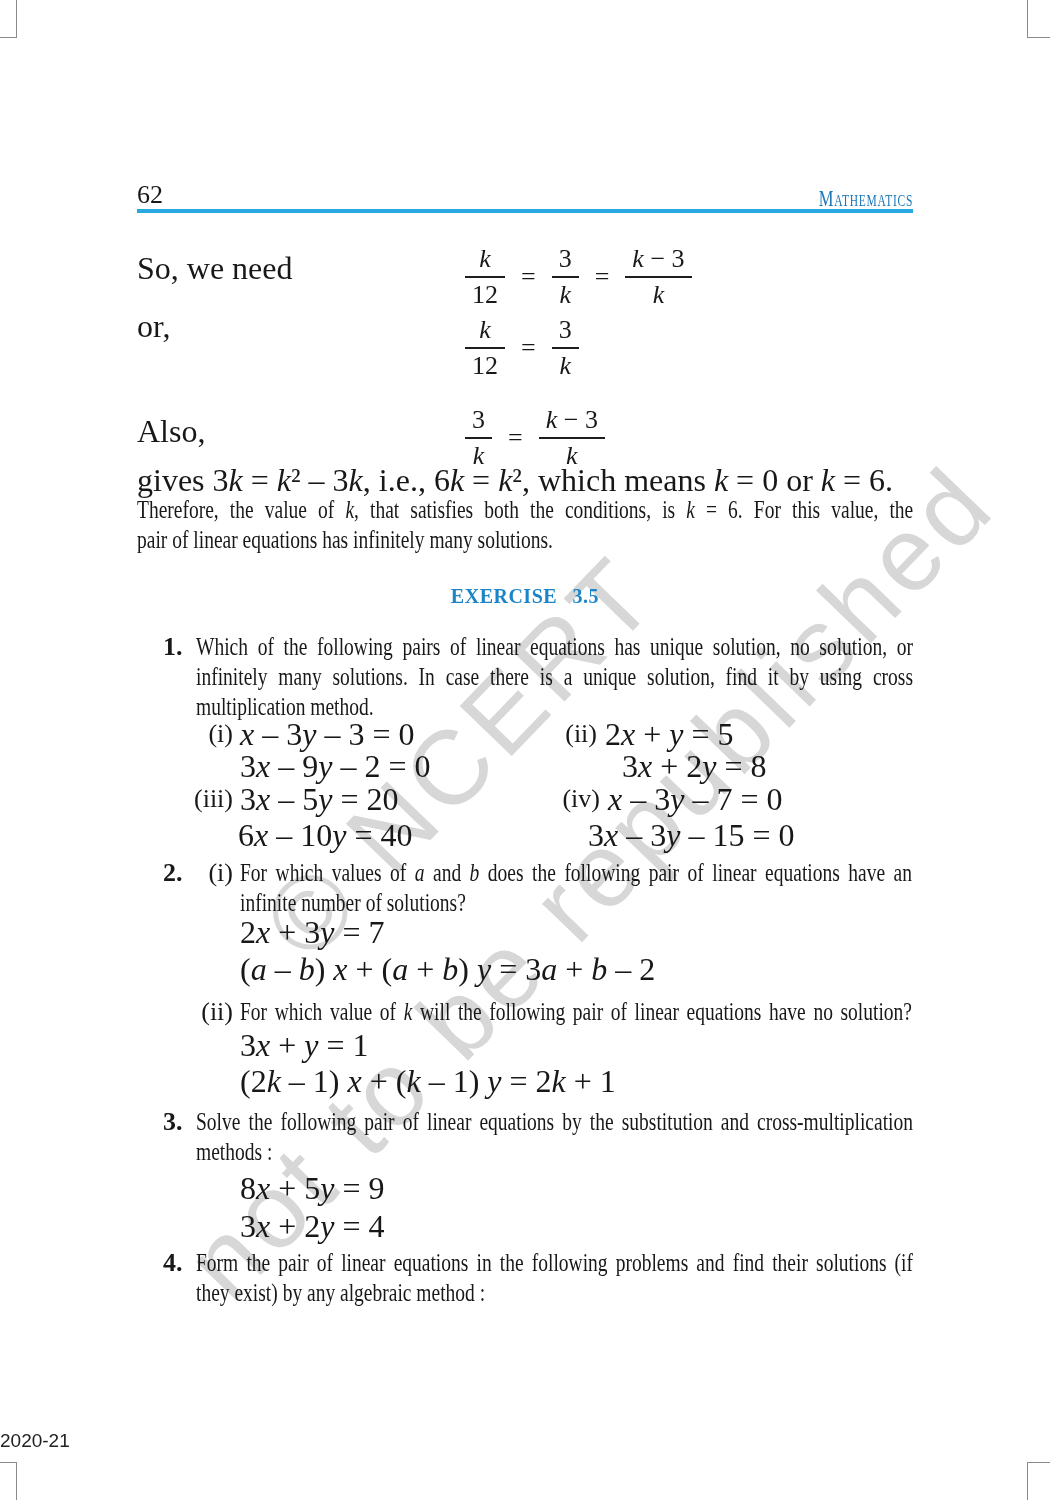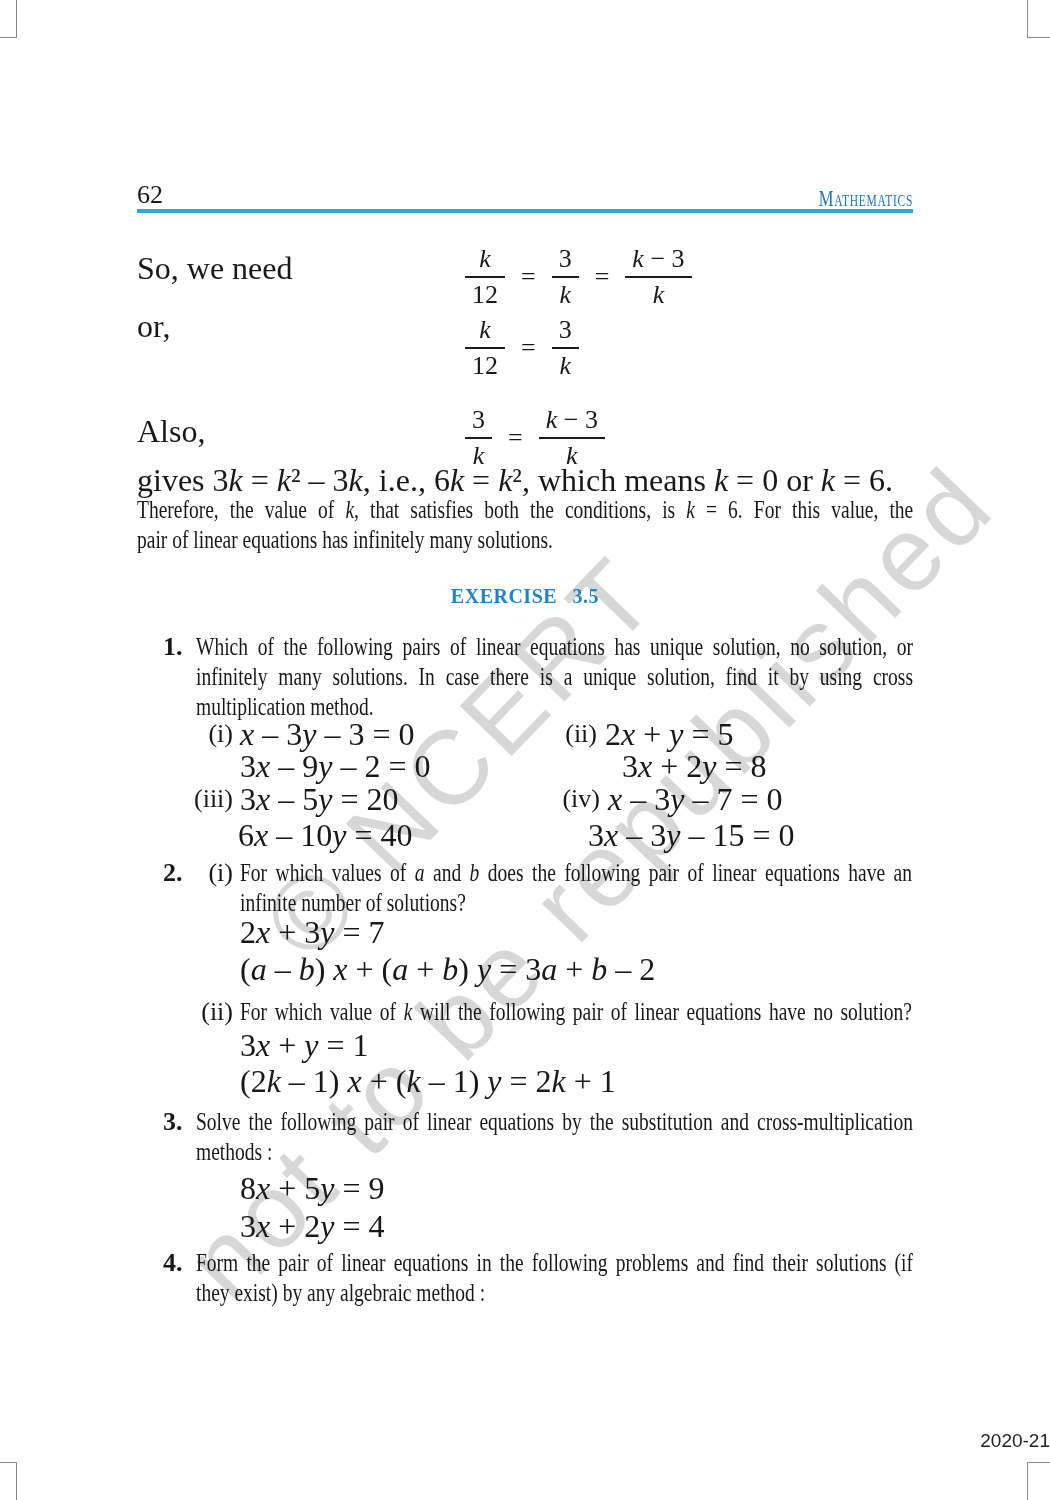--- a/index.html
+++ b/index.html
@@ -44,21 +44,21 @@
   .frac .n { display:block; padding:0 7px 3px; }
   .frac .d { display:block; padding:3px 7px 0; border-top:2px solid #1d1d1d; }
   .eqsign { display:inline-block; }
 
   .ex-title {
     position:absolute; left:137px; top:585px; width:776px; text-align:center;
     font-size:20px; font-weight:bold; color:#1c85c7; word-spacing:10px; letter-spacing:0.5px;
   }
 
   .footer {
-    position:absolute; left:0; top:1430px; width:1050px; text-align:right;
+    position:absolute; left:0; top:1430px; width:1050px; text-align:left;
     font-family:"Liberation Sans", sans-serif; font-size:19px; color:#222;
   }
   i { font-style:italic; }
 </style>
 </head>
 <body>
 
 <div class="page">
 
   <div class="crop" style="left:16px;top:0;width:1px;height:38px"></div>

